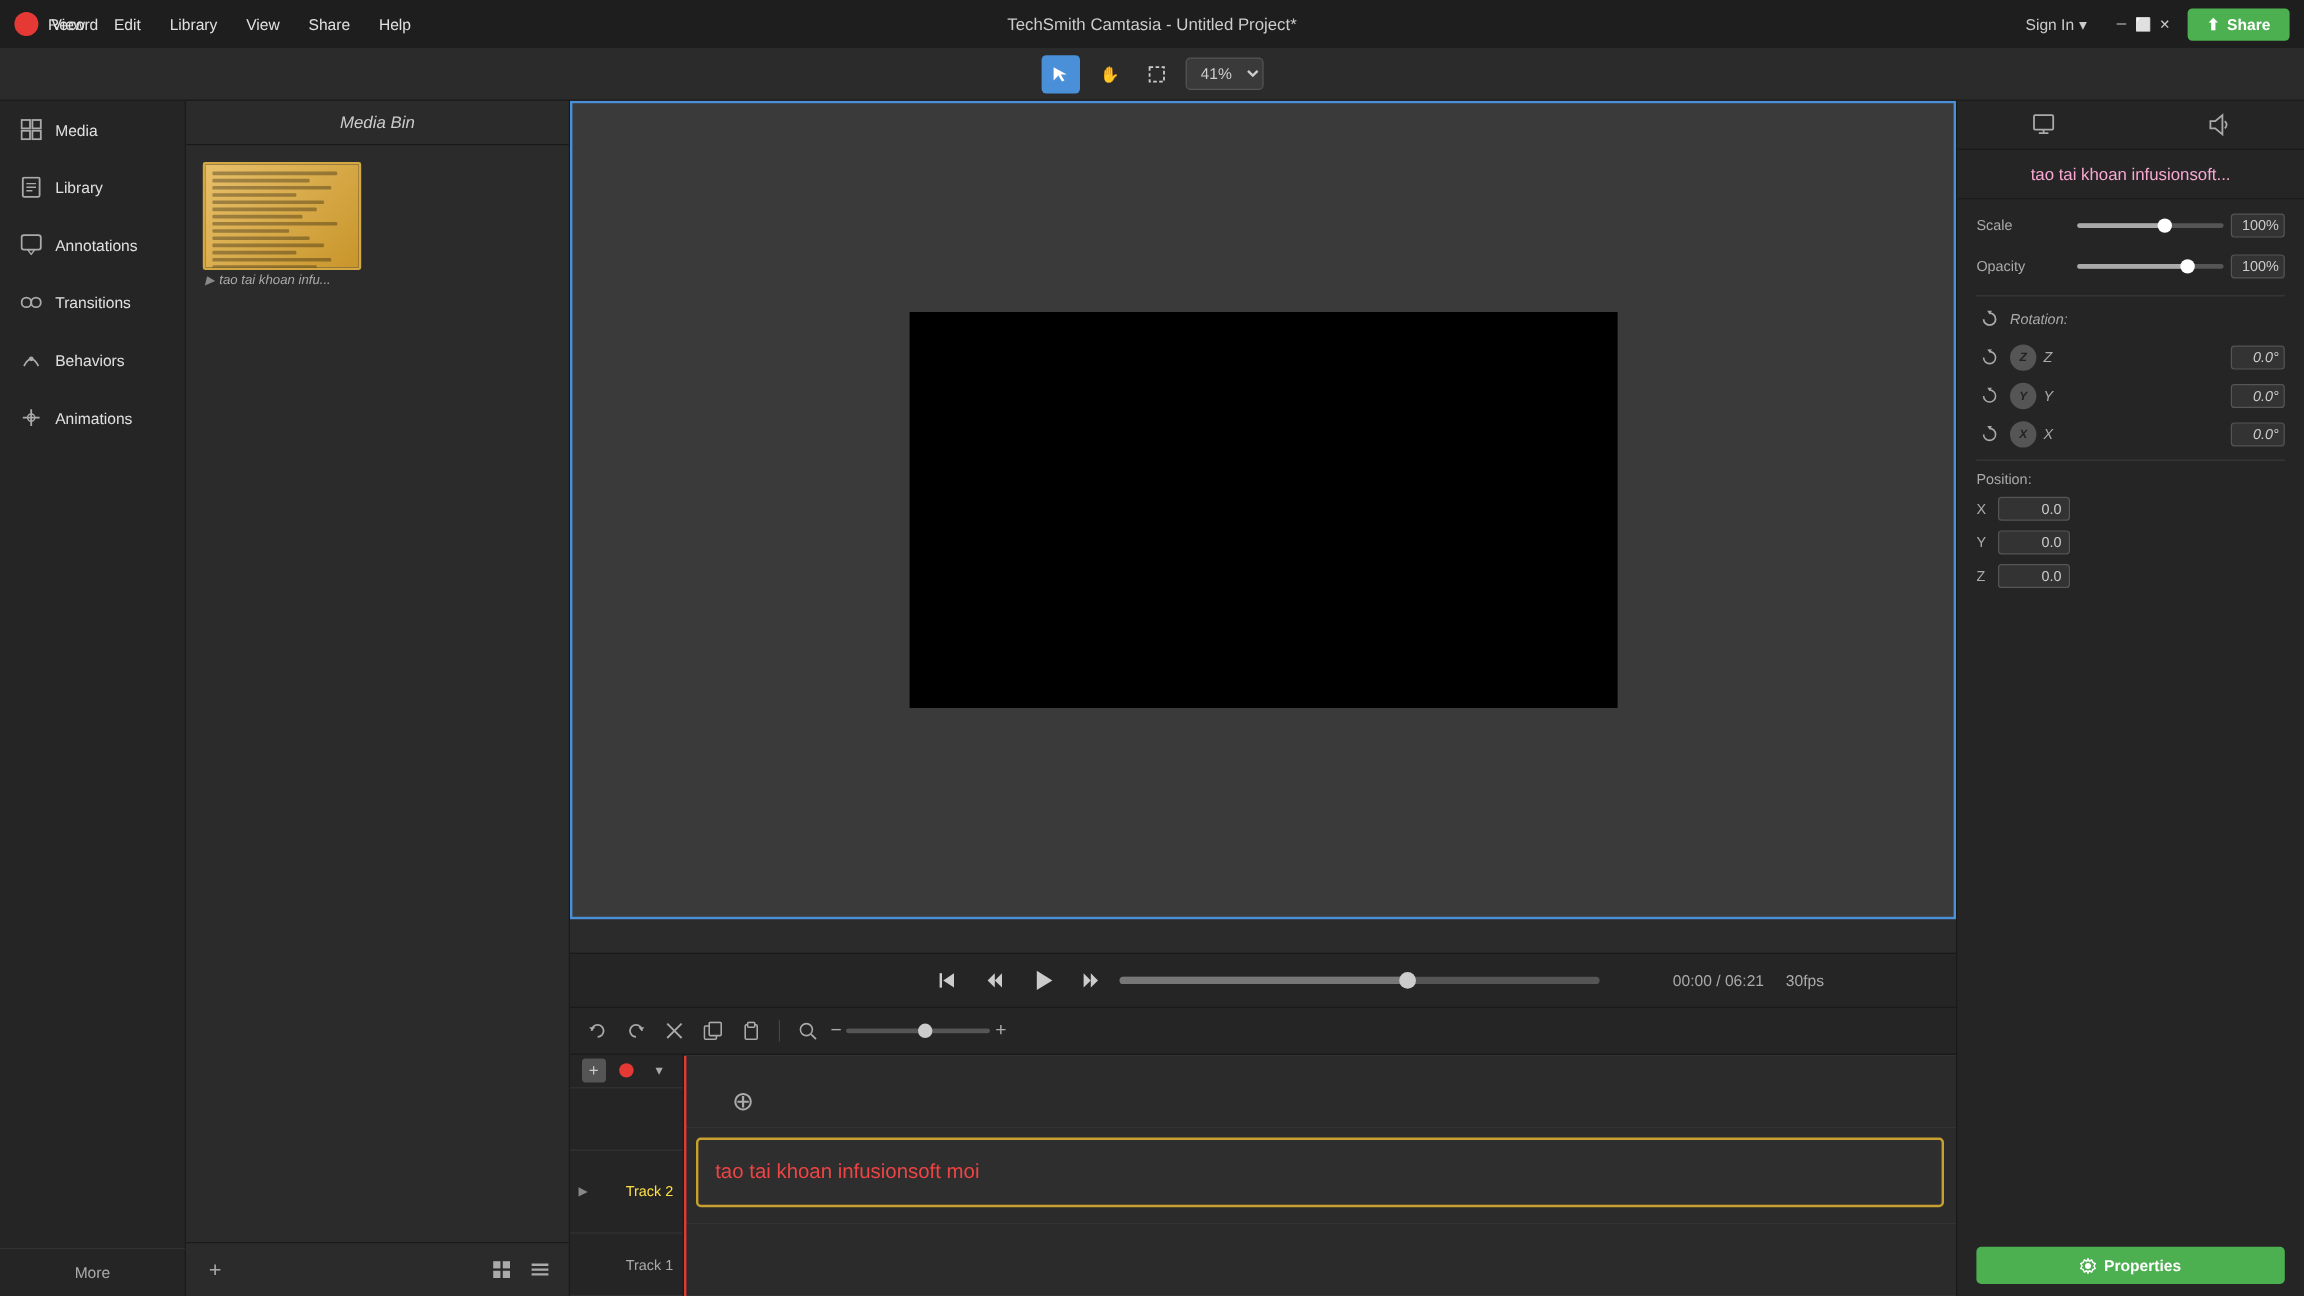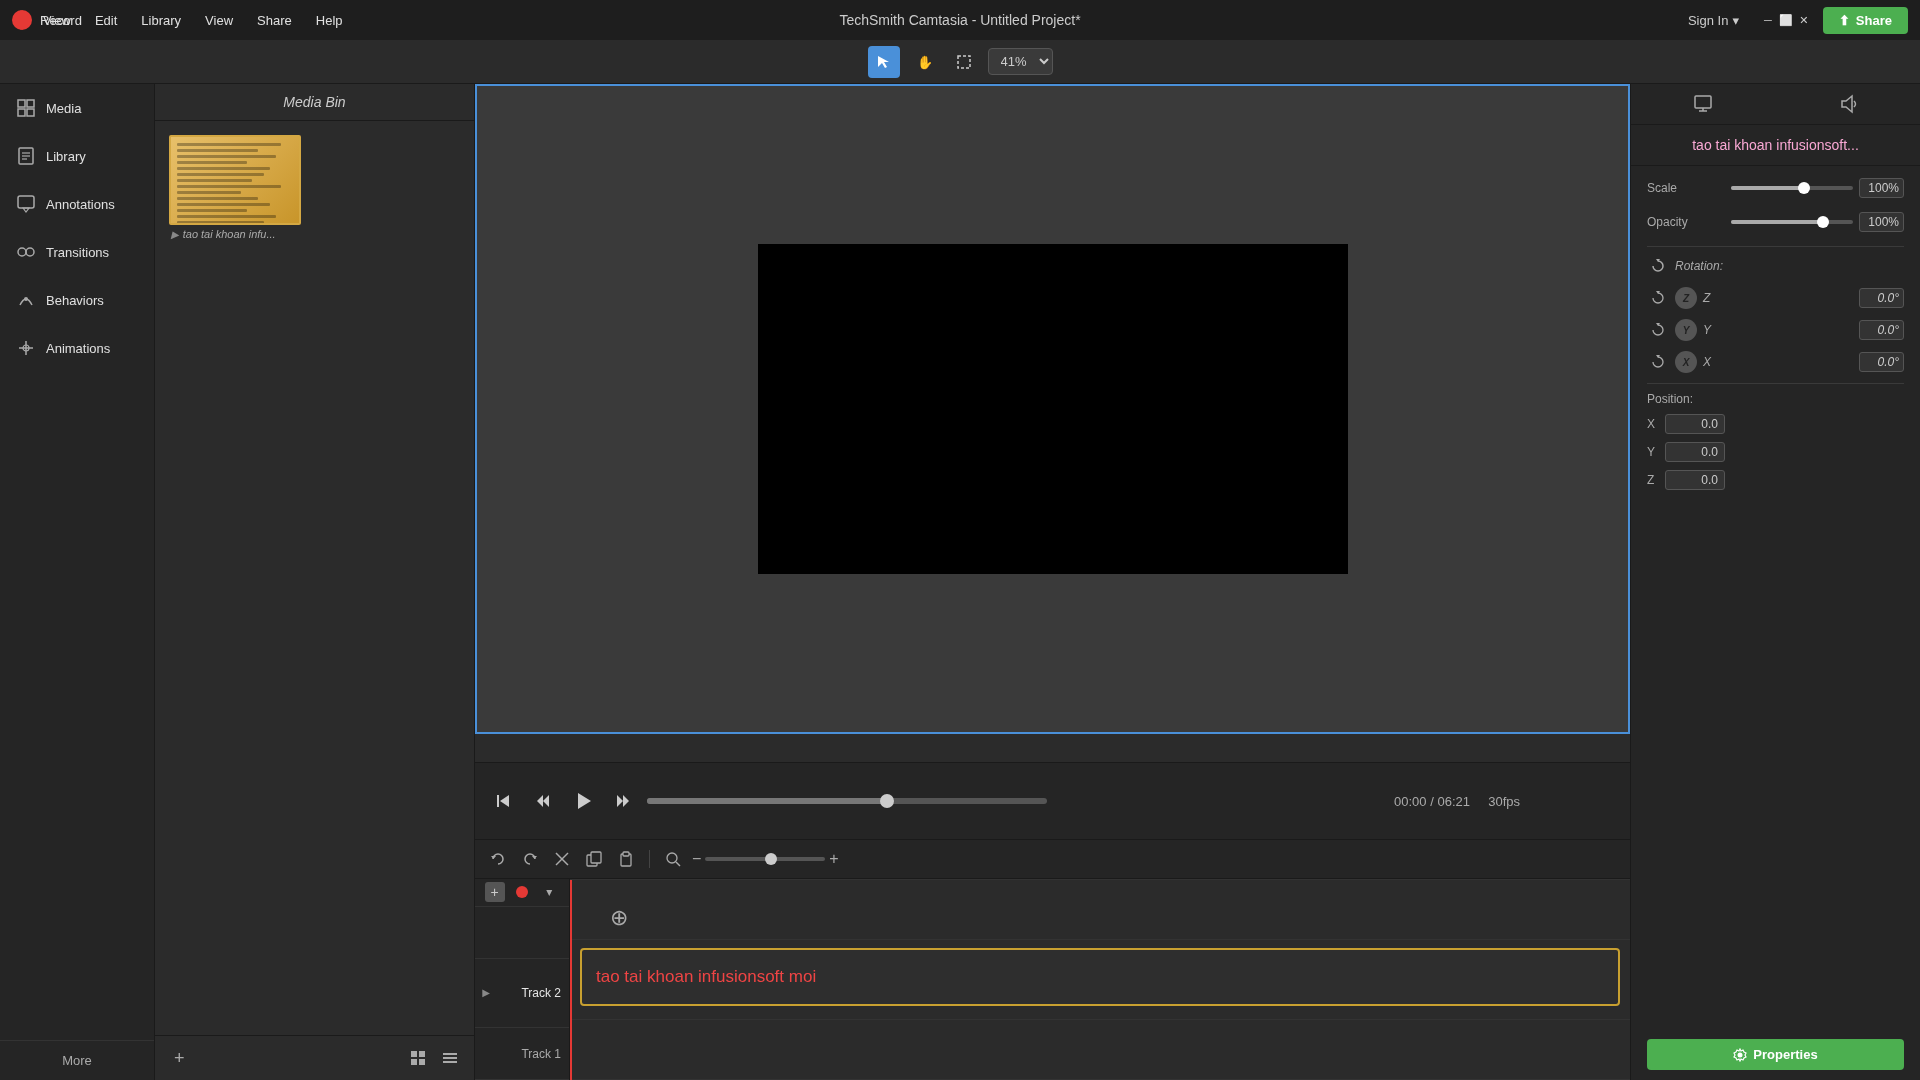--- a/index.html
+++ b/index.html
@@ -70,21 +70,21 @@
     .rot-icon { width: 22px; height: 22px; display: flex; align-items: center; justify-content: center; }
     .rot-circle-btn { width: 22px; height: 22px; background: #555; border-radius: 50%; display: flex; align-items: center; justify-content: center; font-size: 10px; font-weight: bold; color: #222; cursor: pointer; }
     .rot-axis-label { color: #aaa; font-size: 12px; }
     .rot-value { width: 45px; text-align: right; font-size: 12px; color: #ccc; background: #333; border: 1px solid #555; padding: 2px 4px; border-radius: 3px; margin-left: auto; }
     .pos-row { display: flex; align-items: center; margin-bottom: 8px; gap: 6px; }
     .pos-axis { color: #aaa; font-size: 12px; width: 12px; }
     .pos-value { width: 60px; text-align: right; font-size: 12px; color: #ccc; background: #333; border: 1px solid #555; padding: 2px 6px; border-radius: 3px; }
     #properties-btn { margin: 10px 16px; background: #4CAF50; color: white; border: none; border-radius: 4px; padding: 8px 12px; cursor: pointer; font-size: 13px; display: flex; align-items: center; justify-content: center; gap: 6px; font-weight: 600; }
 
     
-    #playback-bar { display: flex; align-items: center; gap: 8px; padding: 22px 12px; background: #252525; border-top: 1px solid #1a1a1a; border-bottom: 1px solid #1a1a1a; position: relative; margin-top: 28px; }
+    #playback-bar { display: flex; align-items: center; gap: 8px; padding: 6px 12px; background: #252525; border-top: 1px solid #1a1a1a; border-bottom: 1px solid #1a1a1a; justify-content: center; position: relative; margin-top: 28px; }
     .pb-btn { width: 32px; height: 32px; display: flex; align-items: center; justify-content: center; cursor: pointer; border-radius: 50%; background: transparent; border: none; color: #ccc; font-size: 14px; }
     .pb-btn.play { background: transparent; }
     #timeline-scrubber { flex: 1; max-width: 400px; height: 6px; background: #555; border-radius: 3px; position: relative; cursor: pointer; }
     #scrubber-progress { height: 100%; background: #777; border-radius: 3px; width: 60%; }
     #scrubber-thumb { width: 14px; height: 14px; background: #ccc; border-radius: 50%; position: absolute; top: -4px; left: calc(60% - 7px); cursor: grab; }
     #time-display { font-size: 13px; color: #aaa; position: absolute; right: 160px; }
     #fps-display { font-size: 13px; color: #aaa; position: absolute; right: 110px; }
 
     
     #timeline-section { display: flex; flex-direction: column; height: 240px; background: #2b2b2b; }
@@ -381,21 +381,21 @@
           <div style="height:32px;border-bottom:1px solid #333;display:flex;align-items:center;justify-content:space-around;padding:0 4px;">
             <div style="width:20px;height:20px;background:#555;border-radius:3px;display:flex;align-items:center;justify-content:center;cursor:pointer;font-size:14px;color:#ccc;">+</div>
             <div style="width:12px;height:12px;background:#e53935;border-radius:50%;"></div>
             <div style="width:20px;height:20px;display:flex;align-items:center;justify-content:center;cursor:pointer;color:#aaa;font-size:12px;">▾</div>
           </div>
 
           <div style="height:60px;border-bottom:1px solid #333;display:flex;align-items:center;justify-content:flex-end;padding:0 8px;"></div>
 
           <div style="height:80px;border-bottom:1px solid #333;display:flex;align-items:center;justify-content:flex-end;padding:0 8px;position:relative;">
             <div style="position:absolute;left:4px;top:50%;transform:translateY(-50%);width:14px;height:14px;display:flex;align-items:center;justify-content:center;cursor:pointer;color:#888;font-size:10px;">▶</div>
-            <span style="font-size:12px;color:#e5e5e5;">Track 2</span>
+            <span style="font-size:12px;color:#fde047;">Track 2</span>
           </div>
 
           <div style="height:60px;border-bottom:1px solid #333;display:flex;align-items:center;justify-content:flex-end;padding:0 8px;">
             <span style="font-size:12px;color:#aaa;">Track 1</span>
           </div>
         </div>
 
         <div style="flex:1;display:flex;flex-direction:column;overflow-x:hidden;position:relative;">
 
           <div id="timeline-ruler" style="position:relative;height:32px;background:#1e1e1e;border-bottom:1px solid #333;overflow:hidden;">

